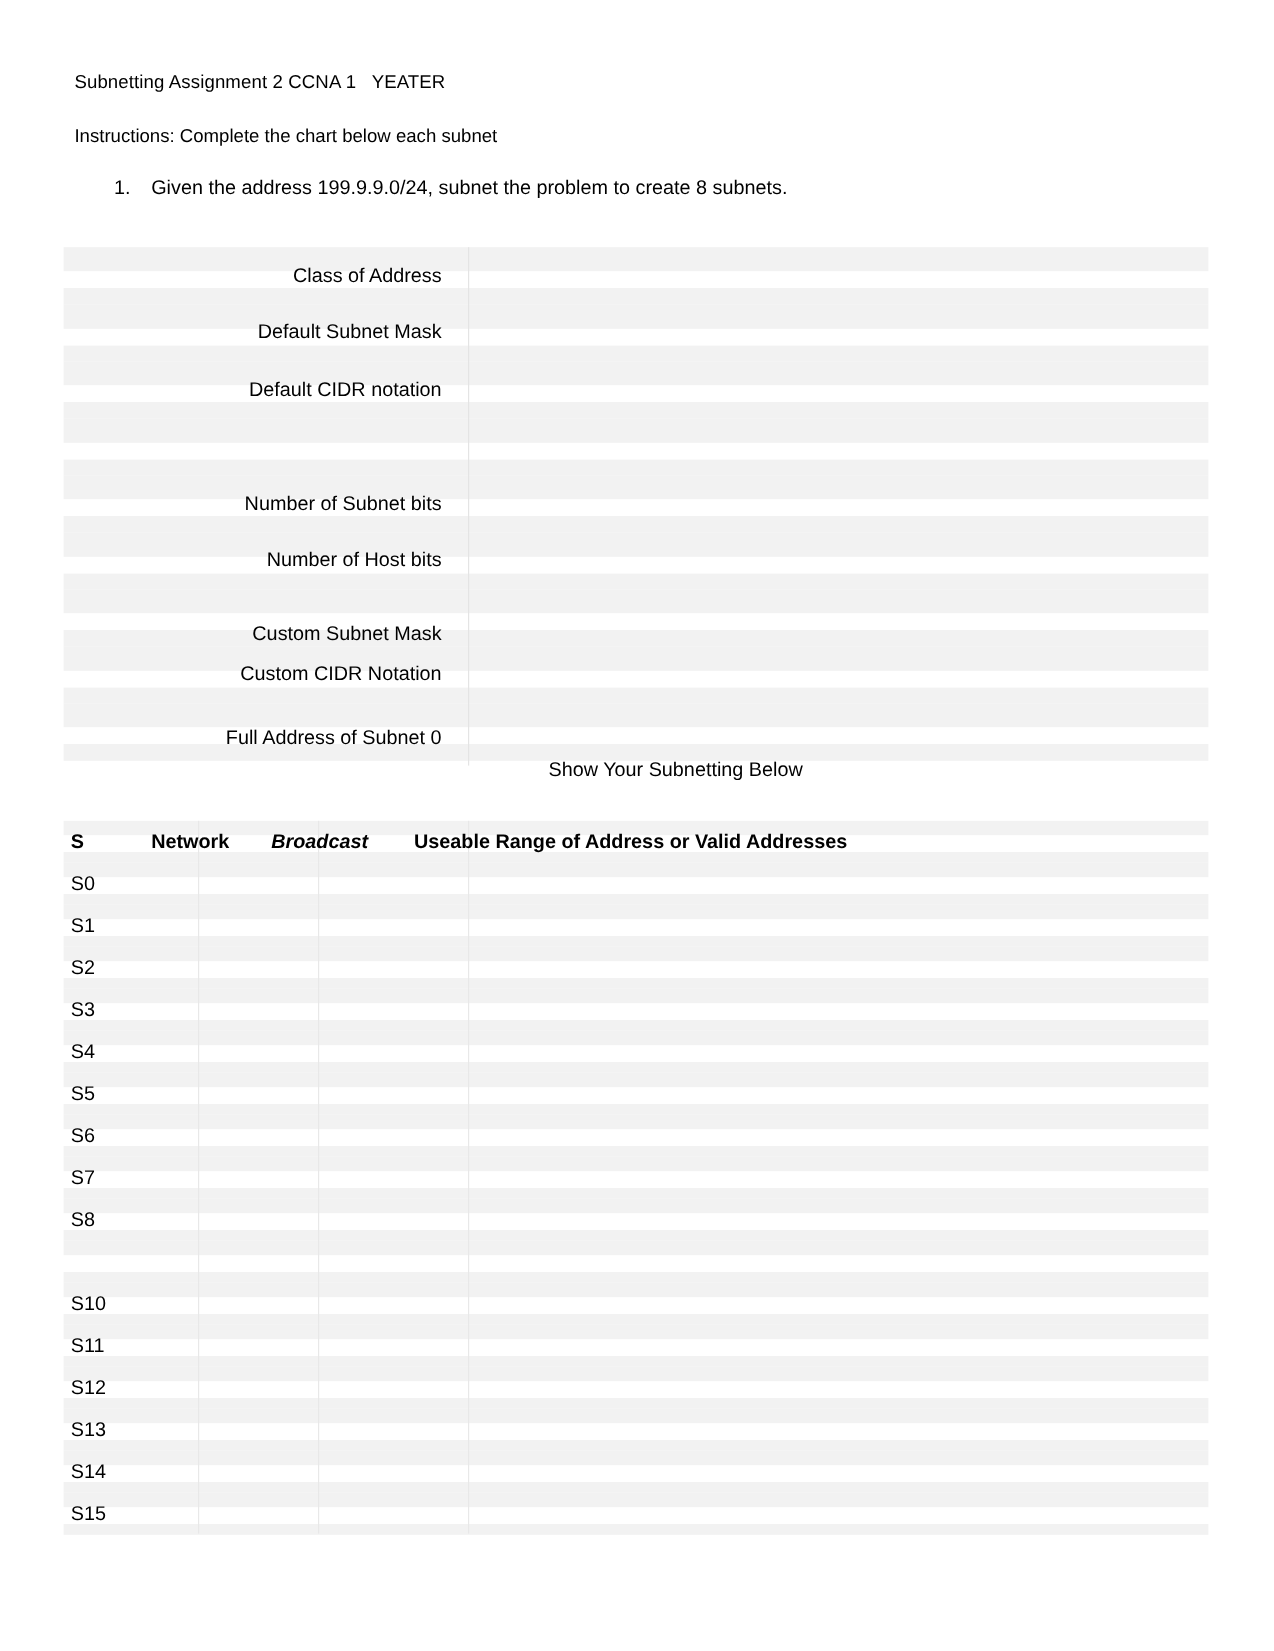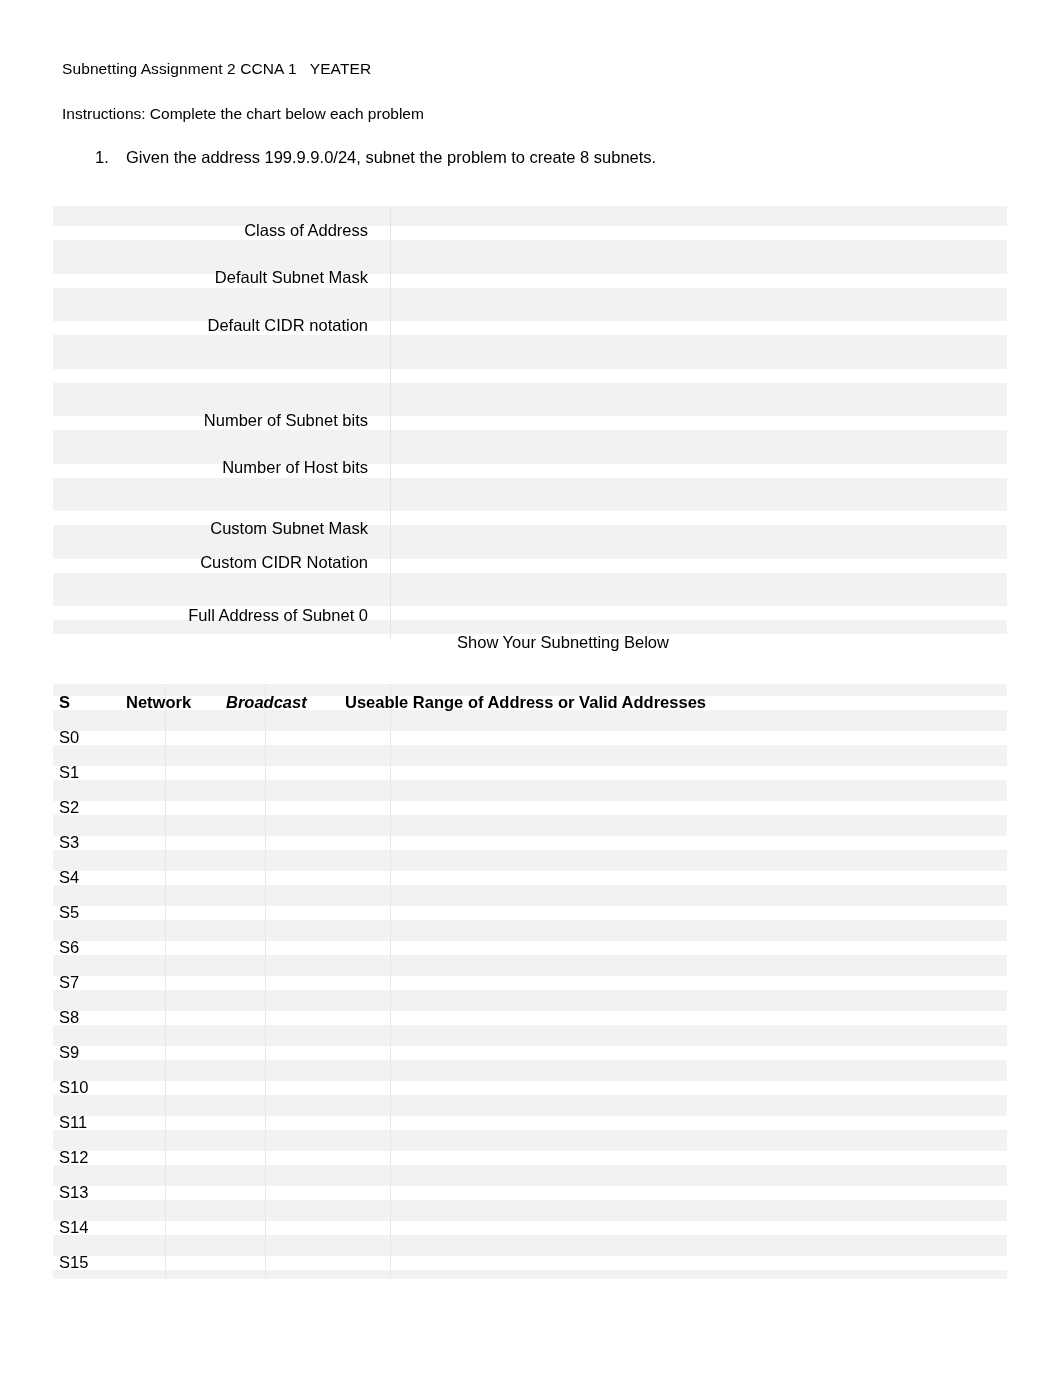--- a/index.html
+++ b/index.html
@@ -192,21 +192,21 @@
   .subnet-row.header .c-broadcast { padding-left: 14px; font-style: italic; }
   .subnet-row.header .c-range     { padding-left: 8px; }
 </style>
 </head>
 <body>
 
 <div class="page">
 
   <div class="doc-header">
     <div class="doc-title">Subnetting Assignment 2 CCNA 1   YEATER</div>
-    <div class="doc-instructions">Instructions: Complete the chart below each problem</div>
+    <div class="doc-instructions">Instructions: Complete the chart below each subnet</div>
   </div>
 
   <div class="problem-list">
     <div class="problem-item">
       <span class="problem-number">1.</span>
       <span class="problem-text">Given the address 199.9.9.0/24, subnet the problem to create 8 subnets.</span>
     </div>
   </div>
 
   <div class="sheet" id="attr-table">
@@ -363,26 +363,20 @@
           <div class="c-network"></div>
           <div class="c-broadcast"></div>
           <div class="c-range"></div>
         </div>
         <div class="subnet-row" style="top: 315px;">
           <div class="c-s">S8</div>
           <div class="c-network"></div>
           <div class="c-broadcast"></div>
           <div class="c-range"></div>
         </div>
-        <div class="subnet-row" style="top: 350px;">
-          <div class="c-s">S9</div>
-          <div class="c-network"></div>
-          <div class="c-broadcast"></div>
-          <div class="c-range"></div>
-        </div>
         <div class="subnet-row" style="top: 385px;">
           <div class="c-s">S10</div>
           <div class="c-network"></div>
           <div class="c-broadcast"></div>
           <div class="c-range"></div>
         </div>
         <div class="subnet-row" style="top: 420px;">
           <div class="c-s">S11</div>
           <div class="c-network"></div>
           <div class="c-broadcast"></div>

